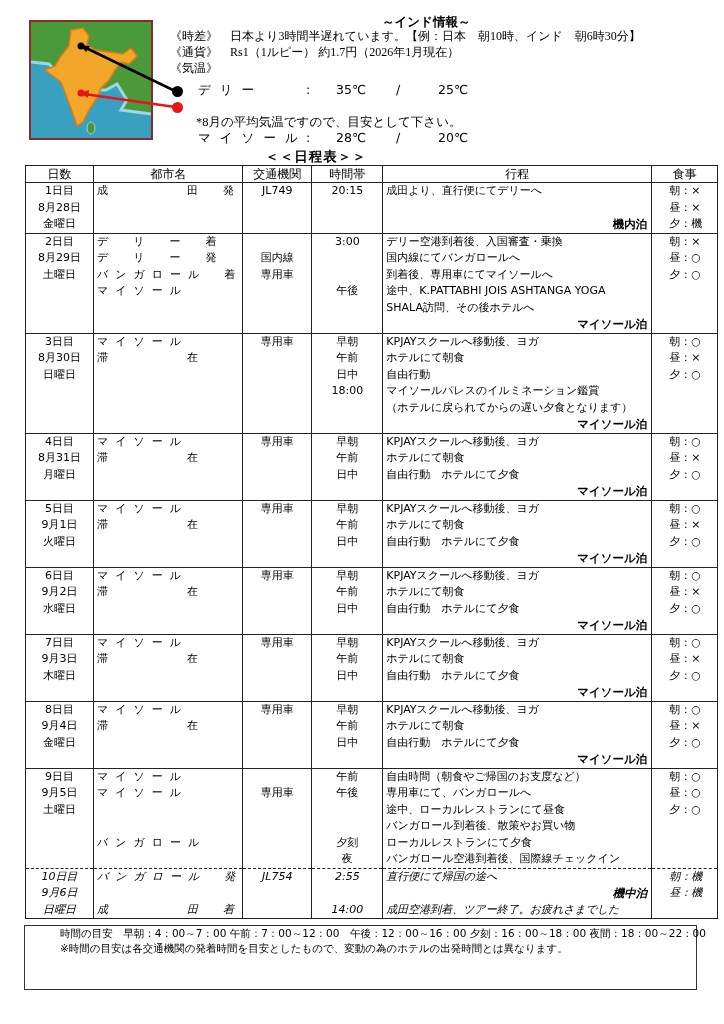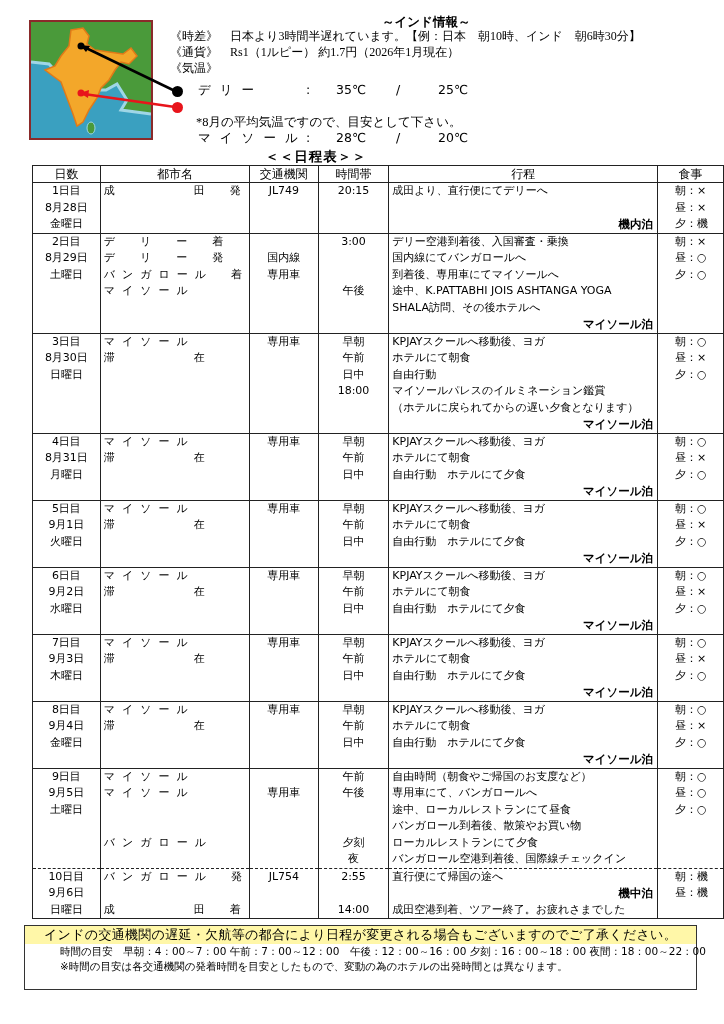--- a/index.html
+++ b/index.html
@@ -14,32 +14,32 @@
   .temp-row { position:absolute; left:28px; white-space:nowrap; font-size:12.5px; letter-spacing:0px; }
   .temp-row span { display:inline-block; }
   .temp-row .city { width:108px; letter-spacing:9px; }
   .temp-row .colon { width:30px; }
   .temp-row .hi { width:60px; }
   .temp-row .sl { width:42px; }
   .dot { position:absolute; width:11px; height:11px; border-radius:50%; }
   .arrows { position:absolute; left:0; top:0; pointer-events:none; }
   .sched-title { position:absolute; left:0; width:632px; top:148px; text-align:center;
                  font-size:13.5px; font-weight:bold; letter-spacing:1px; }
-  table.sched { position:absolute; left:32px; top:165px; border-collapse:collapse;
+  table.sched { position:absolute; left:25px; top:165px; border-collapse:collapse;
                 font-size:11px; table-layout:fixed;border-radius:8px; }
   table.sched th, table.sched td { border:1.5px solid #222; padding:0; vertical-align:top; }
   table.sched th { font-weight:normal; font-size:12px; height:16px; line-height:16px; text-align:center; }
   .l { height:16.5px; line-height:16.5px; white-space:nowrap; overflow:hidden; }
   .c { text-align:center; }
   .pl { padding-left:3px; }
   .cityl { letter-spacing:7px; }
   .stay { font-weight:bold; text-align:right; padding-right:4px; font-size:11.5px; }
   .meal { padding-left:17px; }
   tr.dash td { border-bottom:1.5px dashed #222; }
-  tr.dashtop td { border-top:1.5px dashed #222; }
+  tr.dashtop td { border-top:1.5px dashed #222;font-style:italic; }
   .footer { position:absolute; left:24px; top:925px; width:673px; height:65px; border:1.5px solid #333;
             box-sizing:border-box; font-size:10.5px; }
   .footer .warn { background:#fff7a8; height:18px; line-height:18px; text-align:center;
                   font-size:13px; letter-spacing:0.3px; white-space:nowrap; overflow:hidden; }
   .footer .fl { padding-left:35px; height:15px; line-height:15px; white-space:nowrap; }
 </style>
 </head>
 <body>
 
 <div class="map">
@@ -500,16 +500,15 @@
         <td>
           <div class="l meal">朝：機</div>
           <div class="l meal">昼：機</div>
           <div class="l meal">&nbsp;</div>
         </td>
       </tr>
     </tbody>
 </table>
 
 <div class="footer">
-  <div class="warn">インドの交通機関の遅延・欠航等の都合により日程が変更される場合もございますのでご了承ください。</div>
   <div class="fl">時間の目安　早朝：4：00～7：00 午前：7：00～12：00　午後：12：00～16：00 夕刻：16：00～18：00 夜間：18：00～22：00</div>
   <div class="fl">※時間の目安は各交通機関の発着時間を目安としたもので、変動の為のホテルの出発時間とは異なります。</div>
 </div>
 
 </body></html>

